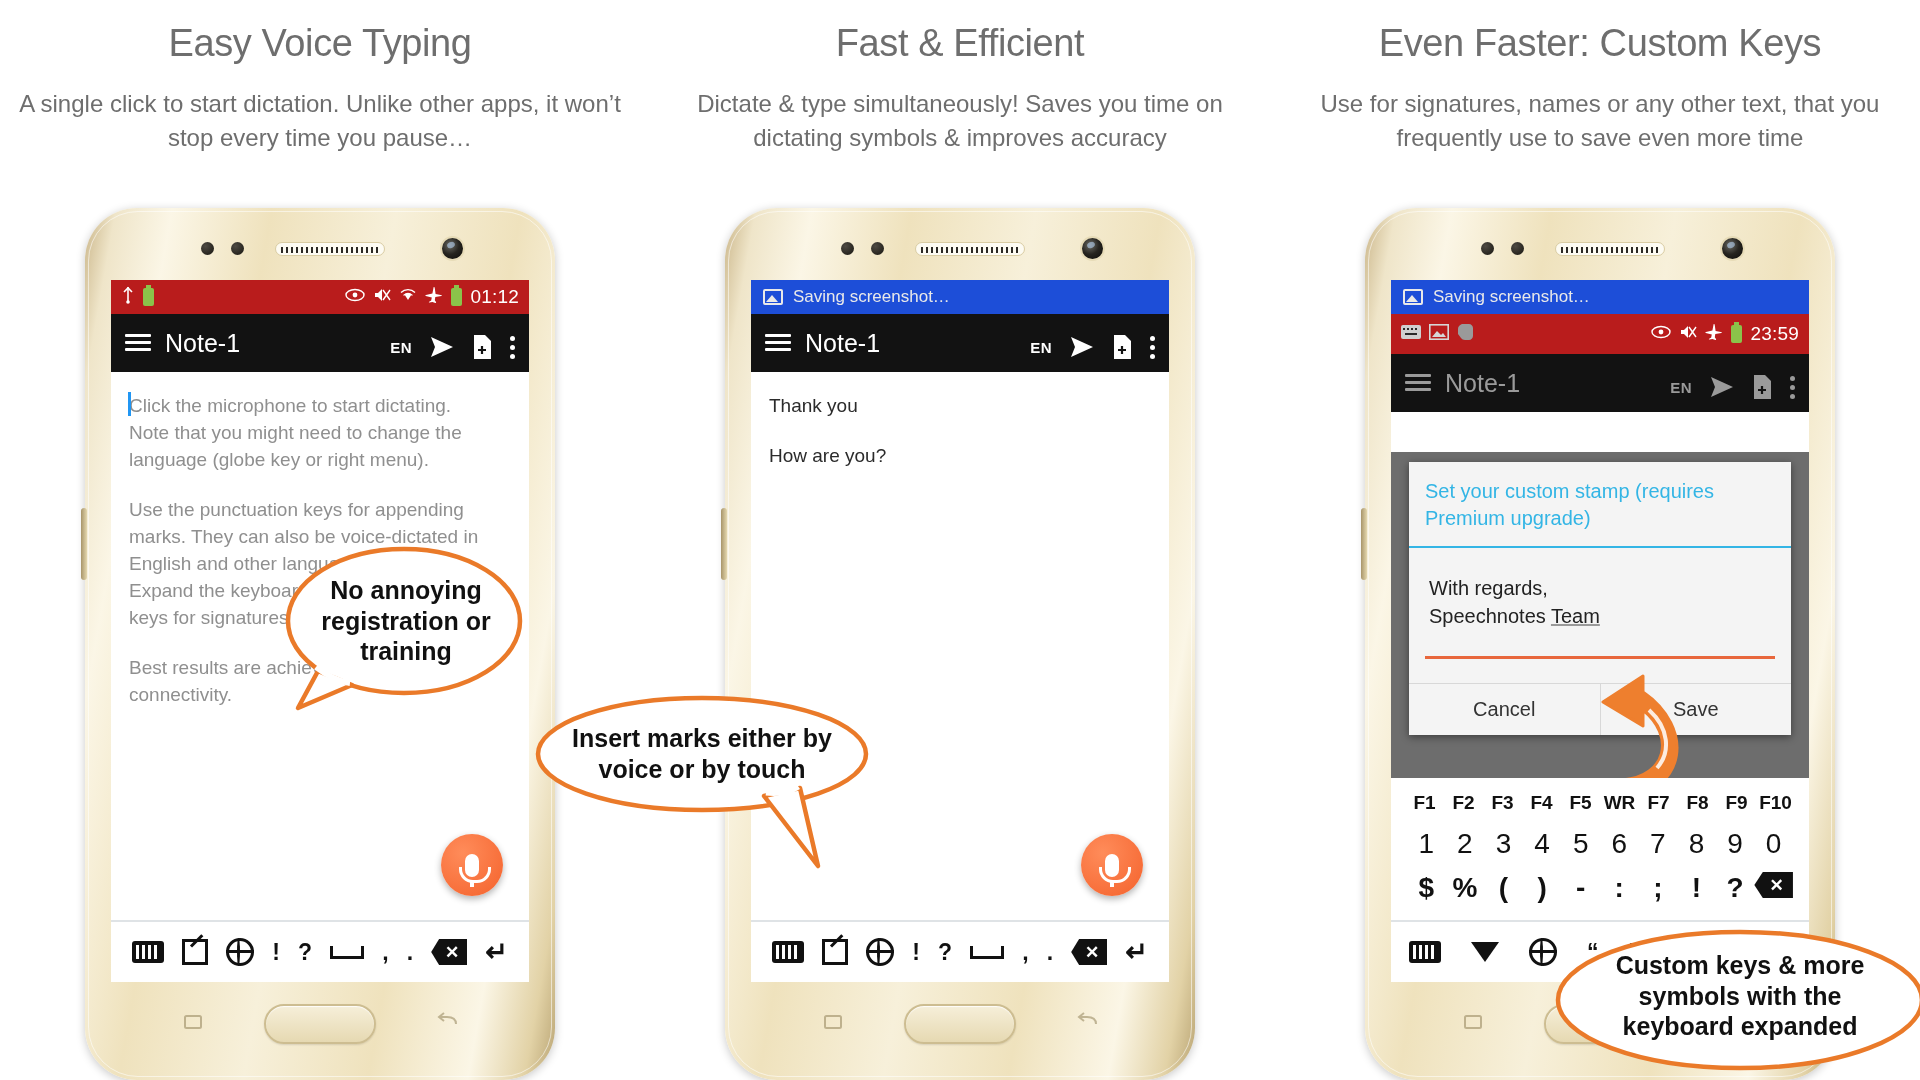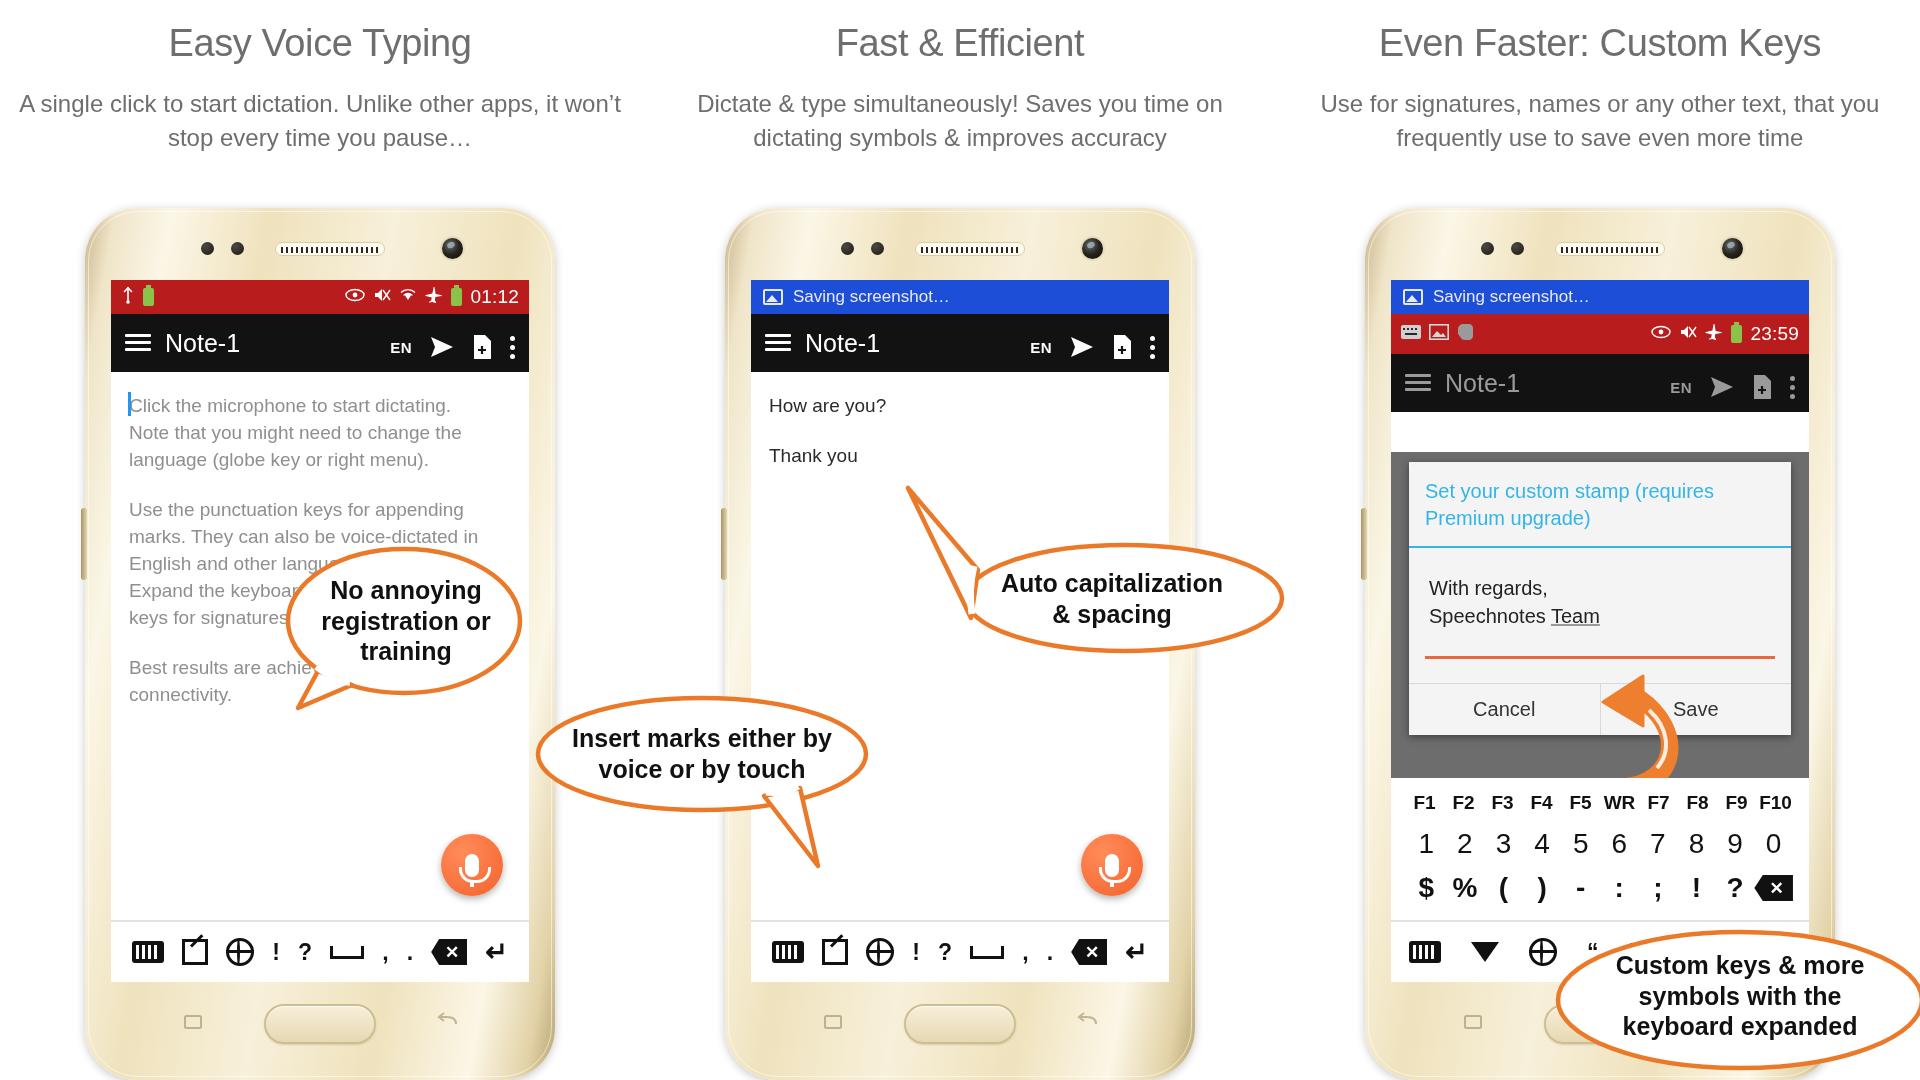--- a/index.html
+++ b/index.html
@@ -257,21 +257,21 @@
     flex:1; text-align:center; padding:14px 16px; font-size:20px; color:#333;
   }
   .dialog-actions div:first-child { border-right:1px solid #d8d8d8; }
 
   
   .kbgrid {
     position:absolute; left:0; right:0; bottom:62px;
     background:#fff;
     padding: 12px 10px 10px 10px;
   }
-  .kbrow { display:flex; justify-content:space-between; align-items:center; }
+  .kbrow { display:flex; justify-content:space-between; align-items:flex-start; }
   .kbrow.fn { font-size:19px; font-weight:700; color:#111; padding: 2px 4px 10px 4px;}
   .kbrow.num { font-size:28px; color:#111; padding: 4px 6px 12px 6px;}
   .kbrow.sym { font-size:28px; color:#111; padding: 0 6px 6px 6px; font-weight:700;}
   .kbrow span { flex:1; text-align:center; }
 
   
   .callout { position:absolute; }
   .callout svg { position:absolute; left:0; top:0; overflow:visible; }
   .callout-text {
     position:absolute; width:100%; text-align:center;
@@ -474,22 +474,22 @@
             </span>
             <span class="kebab">
                 <i></i>
                 <i></i>
                 <i></i>
               </span>
           </div>
         </div>
 
         <div class="note-body dark">
+          <div class="note-p">Thank you</div>
           <div class="note-p">How are you?</div>
-          <div class="note-p">Thank you</div>
         </div>
 
         <div class="fab">
           <div class="mic"></div>
         </div>
 
         <div class="kbbar">
           <span class="kb-ico-keyboard"></span>
           <span class="kb-ico-expand"></span>
           <span class="kb-ico-globe"></span>
@@ -514,28 +514,20 @@
         </span>
         <span class="nav-ico nav-back">
           <svg width="26" height="22" viewBox="0 0 26 22">
               <path d="M22 14c0-5-4-7-9-7H6" fill="none" stroke="#8a7a4f" stroke-width="2"></path>
               <path d="M10 3L5 7l5 4" fill="none" stroke="#8a7a4f" stroke-width="2"></path>
             </svg>
         </span>
       </div>
     </div>
 
-    <div class="callout" style="left:298px; top:530px; width:348px; height:130px;">
-      <svg width="348" height="130" viewBox="0 0 348 130">
-        <ellipse cx="186" cy="68" rx="158" ry="53" fill="#fff" stroke="#ea7a29" stroke-width="4.5"></ellipse>
-        <path d="M40 40 L-30 -42 L33 88 Z" fill="#fff" stroke="#ea7a29" stroke-width="4.5" stroke-linejoin="round"></path>
-        <path d="M36 36 Q30 60 34 84" fill="#fff" stroke="#fff" stroke-width="7"></path>
-      </svg>
-      <div class="callout-text" style="top:38px; font-size:25px; padding:0 56px;">Auto capitalization &amp; spacing</div>
-    </div>
 
     <div class="callout" style="left:-108px; top:690px; width:340px; height:160px;">
       <svg width="340" height="180" viewBox="0 0 340 180">
         <ellipse cx="170" cy="64" rx="164" ry="56" fill="#fff" stroke="#ea7a29" stroke-width="4.5"></ellipse>
         <path d="M232 106 L286 176 L268 98 Z" fill="#fff" stroke="#ea7a29" stroke-width="4.5" stroke-linejoin="round"></path>
         <path d="M234 102 Q254 104 266 96" fill="#fff" stroke="#fff" stroke-width="7"></path>
       </svg>
       <div class="callout-text" style="top:33px; font-size:25px; padding:0 40px;">Insert marks either by voice or by touch</div>
     </div>
   </div>

